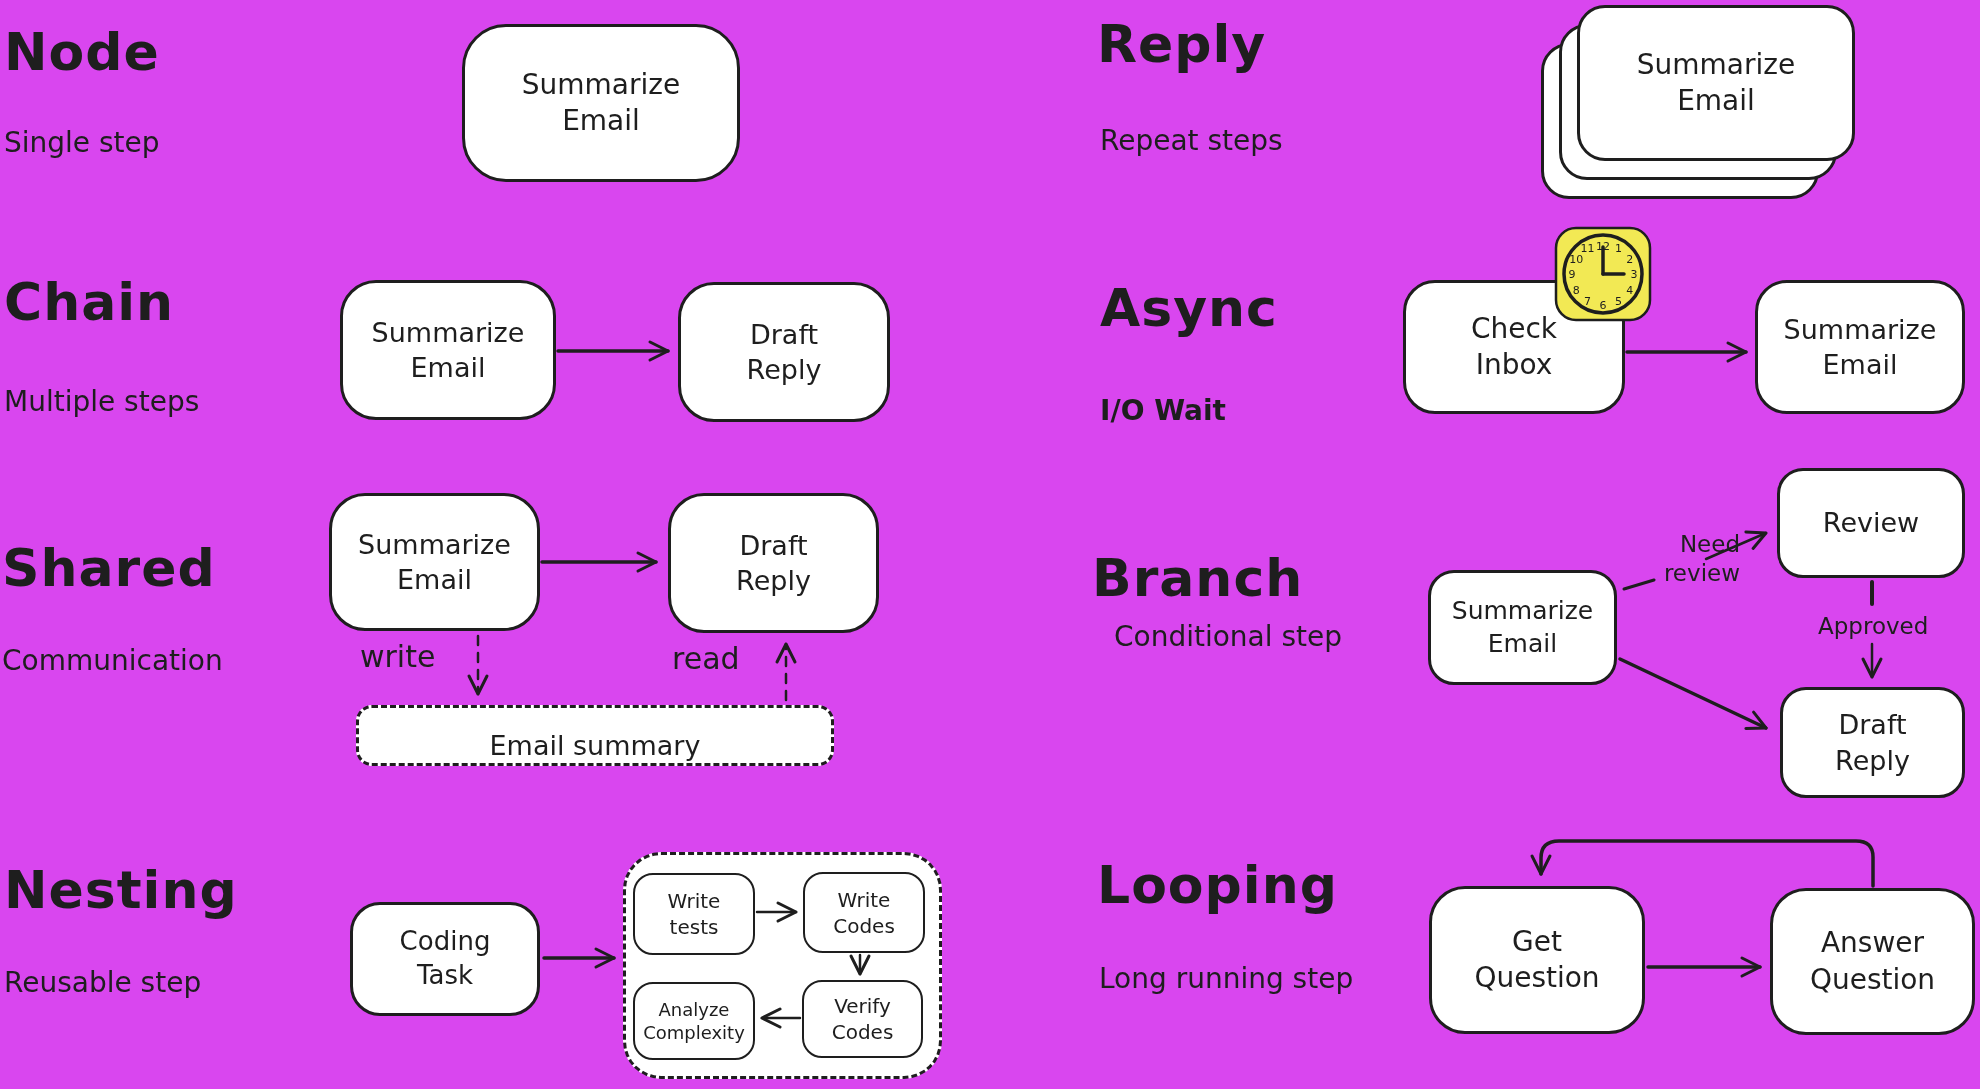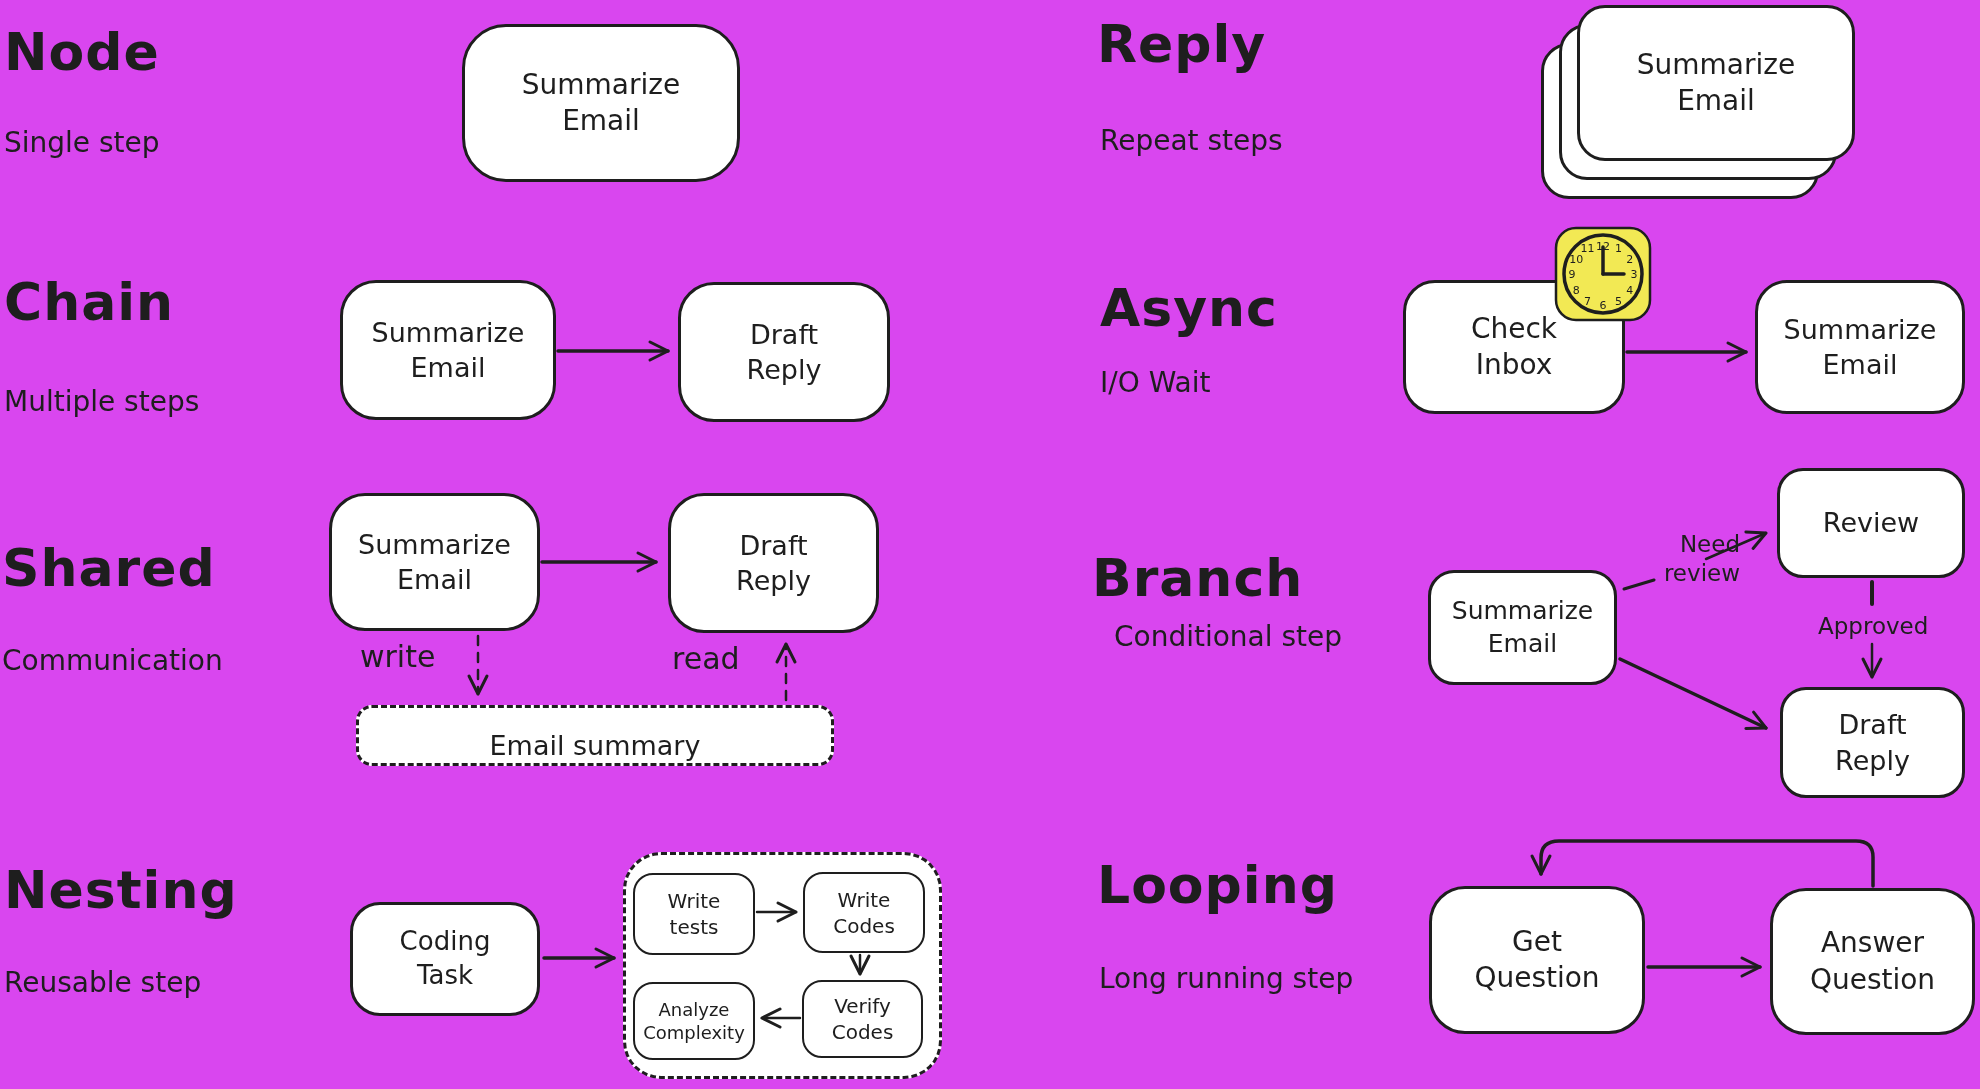--- a/index.html
+++ b/index.html
@@ -70,21 +70,21 @@
   <div class="sec-title" style="left:2px;top:540px;">Shared</div>
   <div class="sec-sub" style="left:2px;top:646px;">Communication</div>
 
   <div class="sec-title" style="left:4px;top:862px;">Nesting</div>
   <div class="sec-sub" style="left:4px;top:968px;">Reusable step</div>
 
   <div class="sec-title" style="left:1097px;top:16px;">Reply</div>
   <div class="sec-sub" style="left:1100px;top:126px;">Repeat steps</div>
 
   <div class="sec-title" style="left:1100px;top:280px;">Async</div>
-  <div class="sec-sub" style="left:1100px;top:368px;">I/O Wait</div>
+  <div class="sec-sub" style="left:1100px;top:396px;font-weight:bold;">I/O Wait</div>
 
   <div class="sec-title" style="left:1092px;top:550px;">Branch</div>
   <div class="sec-sub" style="left:1095px;top:622px;margin-left:19px;">Conditional step</div>
 
   <div class="sec-title" style="left:1097px;top:857px;">Looping</div>
   <div class="sec-sub" style="left:1099px;top:964px;">Long running step</div>
 
   <div class="box" style="left:462px;top:24px;width:278px;height:158px;border-radius:44px;">
     <span class="lbl" style="font-size:28px;">Summarize
 Email</span>

